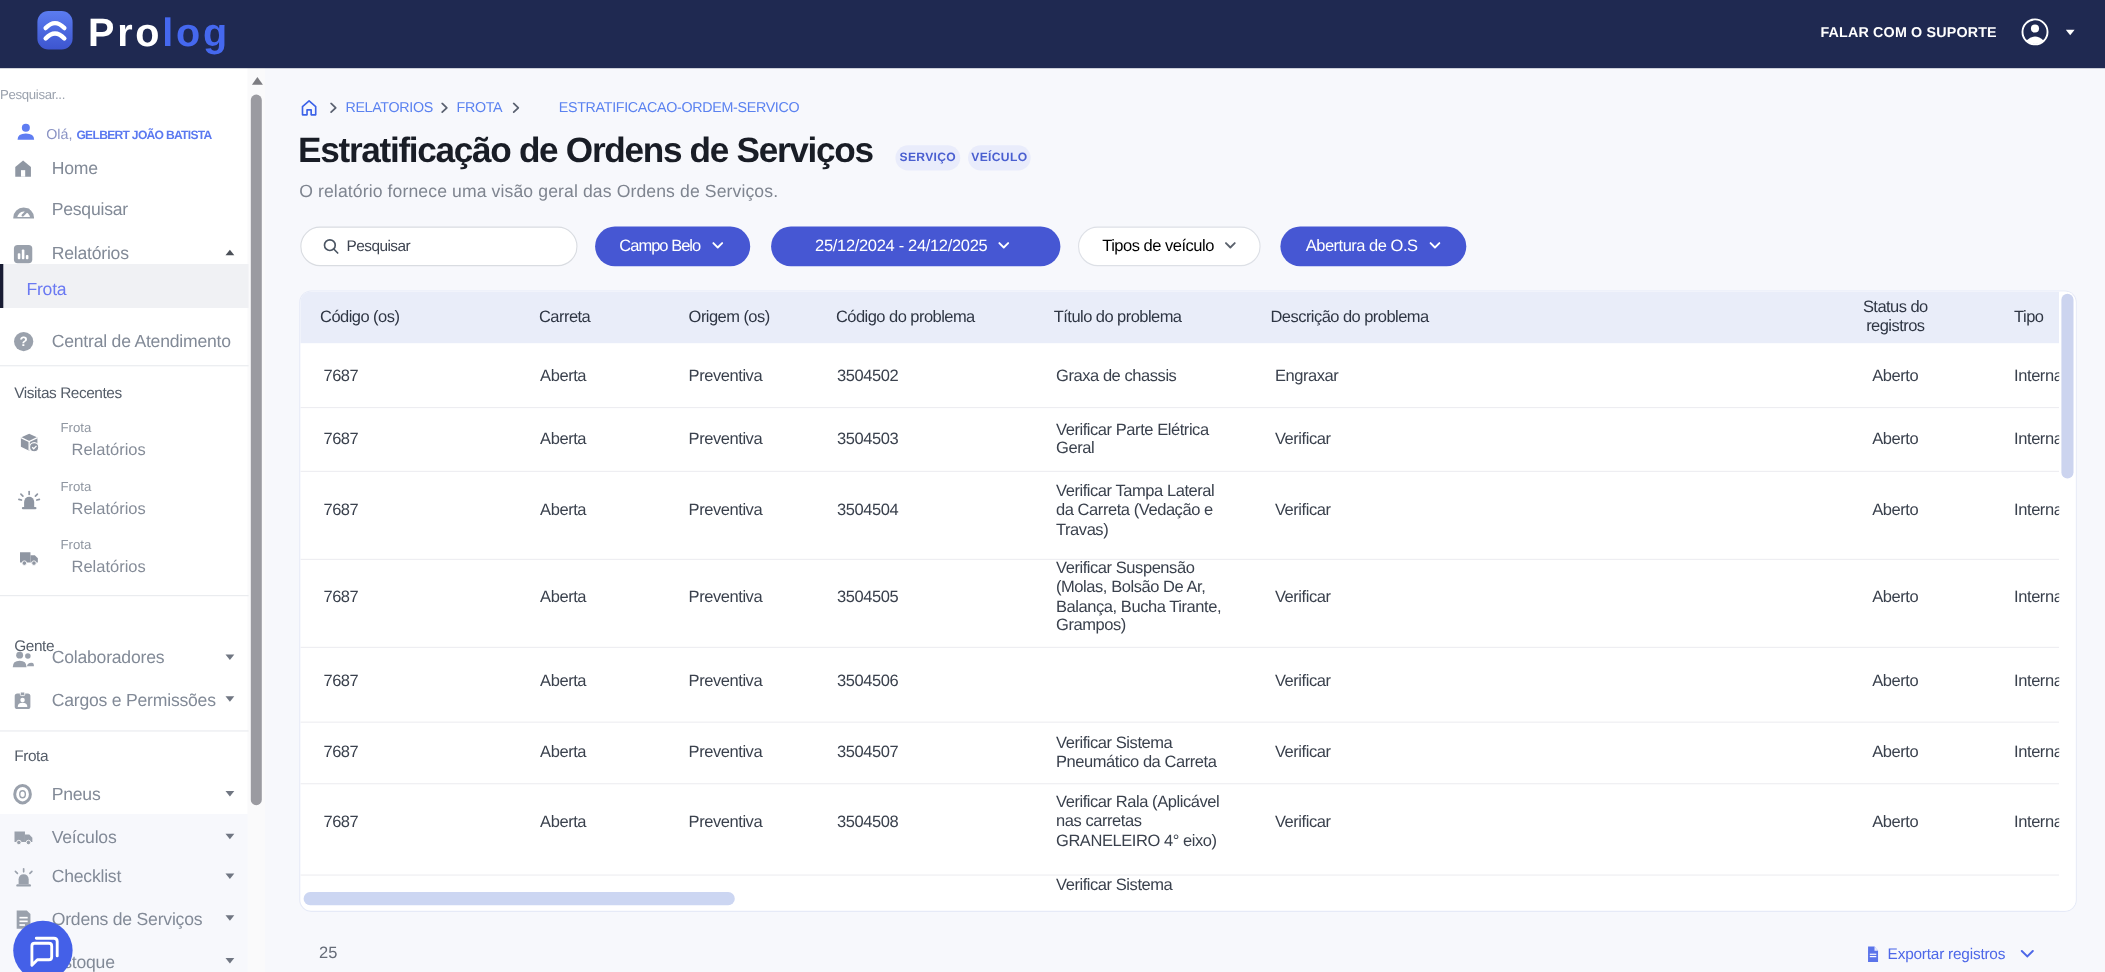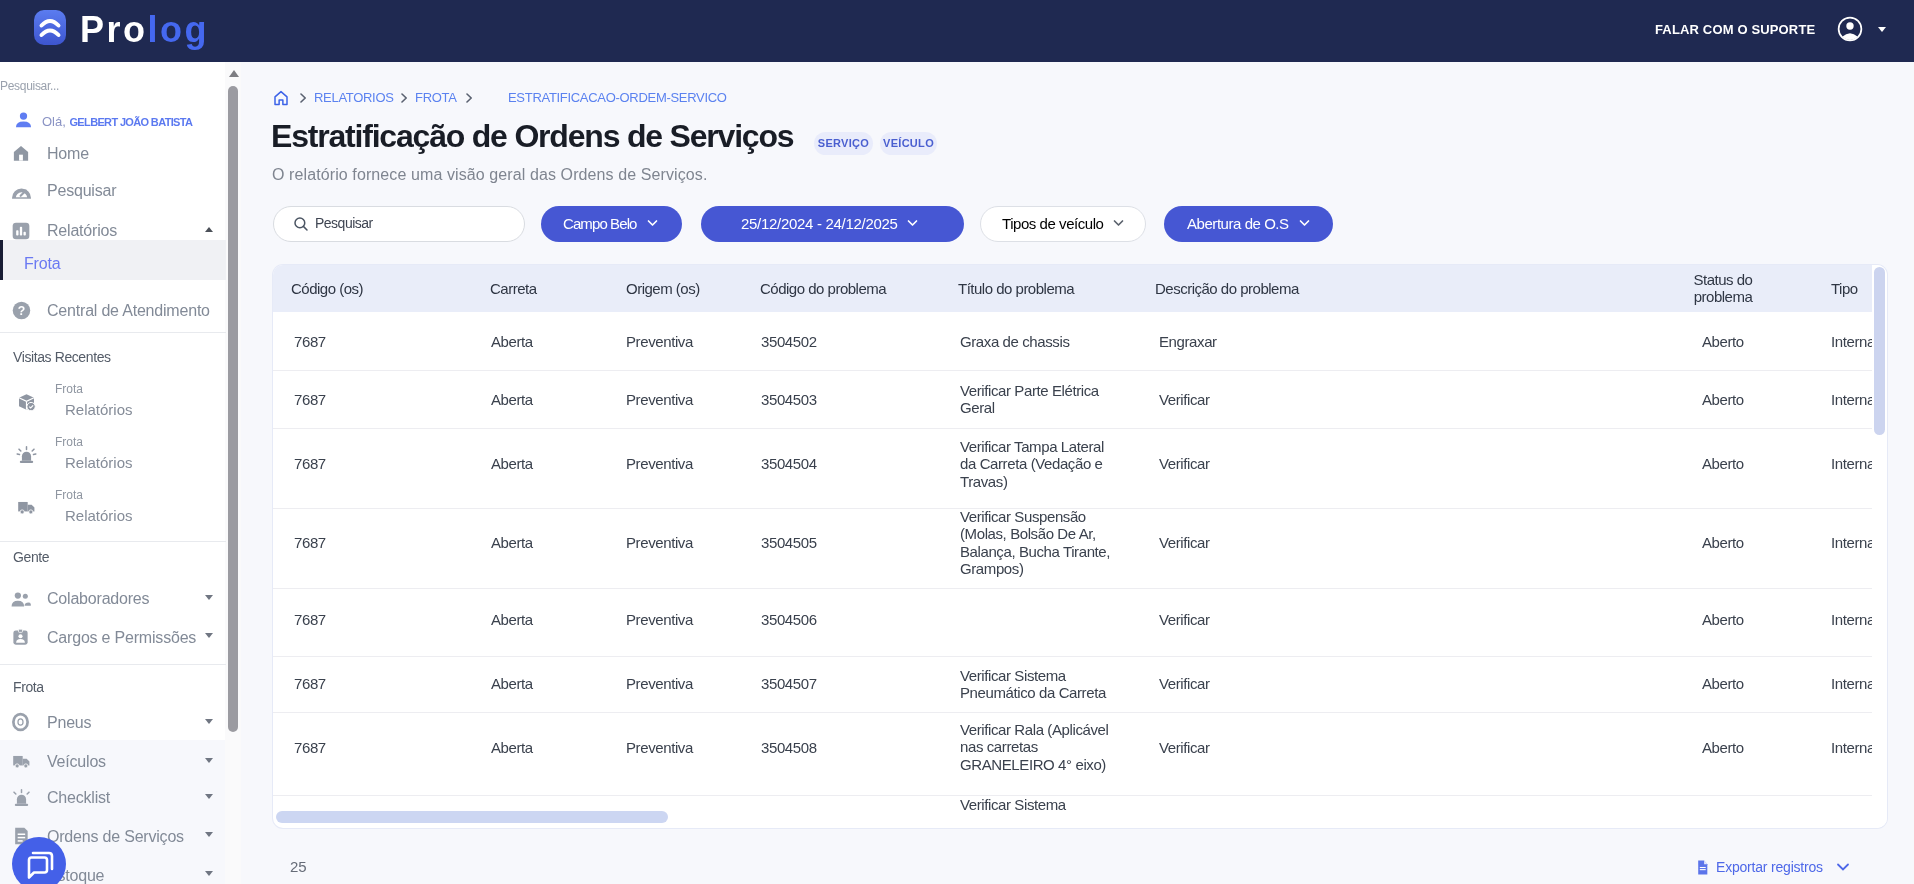--- a/index.html
+++ b/index.html
@@ -145,21 +145,21 @@
   <svg class="abs" style="left:16px;top:498px" width="21" height="19" viewBox="0 0 24 24">
     <path d="M1.5 5 L13.5 5 L13.5 17 L1.5 17 Z" fill="#8f96a2"></path>
     <path d="M13.5 8.5 L18.5 8.5 L22 12 L22 17 L13.5 17 Z" fill="#8f96a2"></path>
     <circle cx="6.5" cy="17.6" r="2.6" fill="#8f96a2" stroke="#fff" stroke-width="1"></circle>
     <circle cx="17.5" cy="17.6" r="2.6" fill="#8f96a2" stroke="#fff" stroke-width="1"></circle>
   </svg>
   <div class="abs rec-f" style="left:55px;top:488px;">Frota</div>
   <div class="abs rec-r" style="left:65px;top:507px;">Relatórios</div>
 
   <div class="sb-sep" style="top:541px;"></div>
-  <div class="abs sb-head" style="left:13px;top:549px;">Gente</div>
+  <div class="abs sb-head" style="left:13px;top:579px;">Gente</div>
 
   <svg class="abs" style="left:10px;top:591px" width="22" height="17" viewBox="0 0 28 20">
     <circle cx="10" cy="5" r="4" fill="#9aa1ac"></circle>
     <circle cx="19.5" cy="6" r="3.2" fill="#9aa1ac"></circle>
     <path d="M2 19 Q2 11.5 10 11.5 Q18 11.5 18 19 Z" fill="#9aa1ac"></path>
     <path d="M18.5 18 Q19 13 25.5 14 Q27 16 26.5 18 Z" fill="#9aa1ac"></path>
   </svg>
   <div class="abs mi-txt" style="left:47px;top:590px;">Colaboradores</div>
   <div class="caret-d" style="left:205px;top:595px;"></div>
 
@@ -272,21 +272,21 @@
     </svg>
 
   <div id="tablebox">
     <div id="thead"></div>
     <div class="th" style="left:18px;top:15px;">Código (os)</div>
     <div class="th" style="left:217px;top:15px;">Carreta</div>
     <div class="th" style="left:353px;top:15px;">Origem (os)</div>
     <div class="th" style="left:487px;top:15px;">Código do problema</div>
     <div class="th" style="left:685px;top:15px;">Título do problema</div>
     <div class="th" style="left:882px;top:15px;">Descrição do problema</div>
-    <div class="th" style="left:1410px;top:6px;width:80px;text-align:center;">Status do problema</div>
+    <div class="th" style="left:1410px;top:6px;width:80px;text-align:center;">Status do registros</div>
     <div class="th" style="left:1558px;top:15px;">Tipo</div>
 
     <div class="td" style="left:21px;top:68px;">7687</div>
     <div class="td" style="left:218px;top:68px;">Aberta</div>
     <div class="td" style="left:353px;top:68px;">Preventiva</div>
     <div class="td" style="left:488px;top:68px;">3504502</div>
     <div class="td" style="left:687px;top:68px;">Graxa de chassis</div>
     <div class="td" style="left:886px;top:68px;">Engraxar</div>
     <div class="td" style="left:1429px;top:68px;">Aberto</div>
     <div class="td" style="left:1558px;top:68px;">Interna</div>

